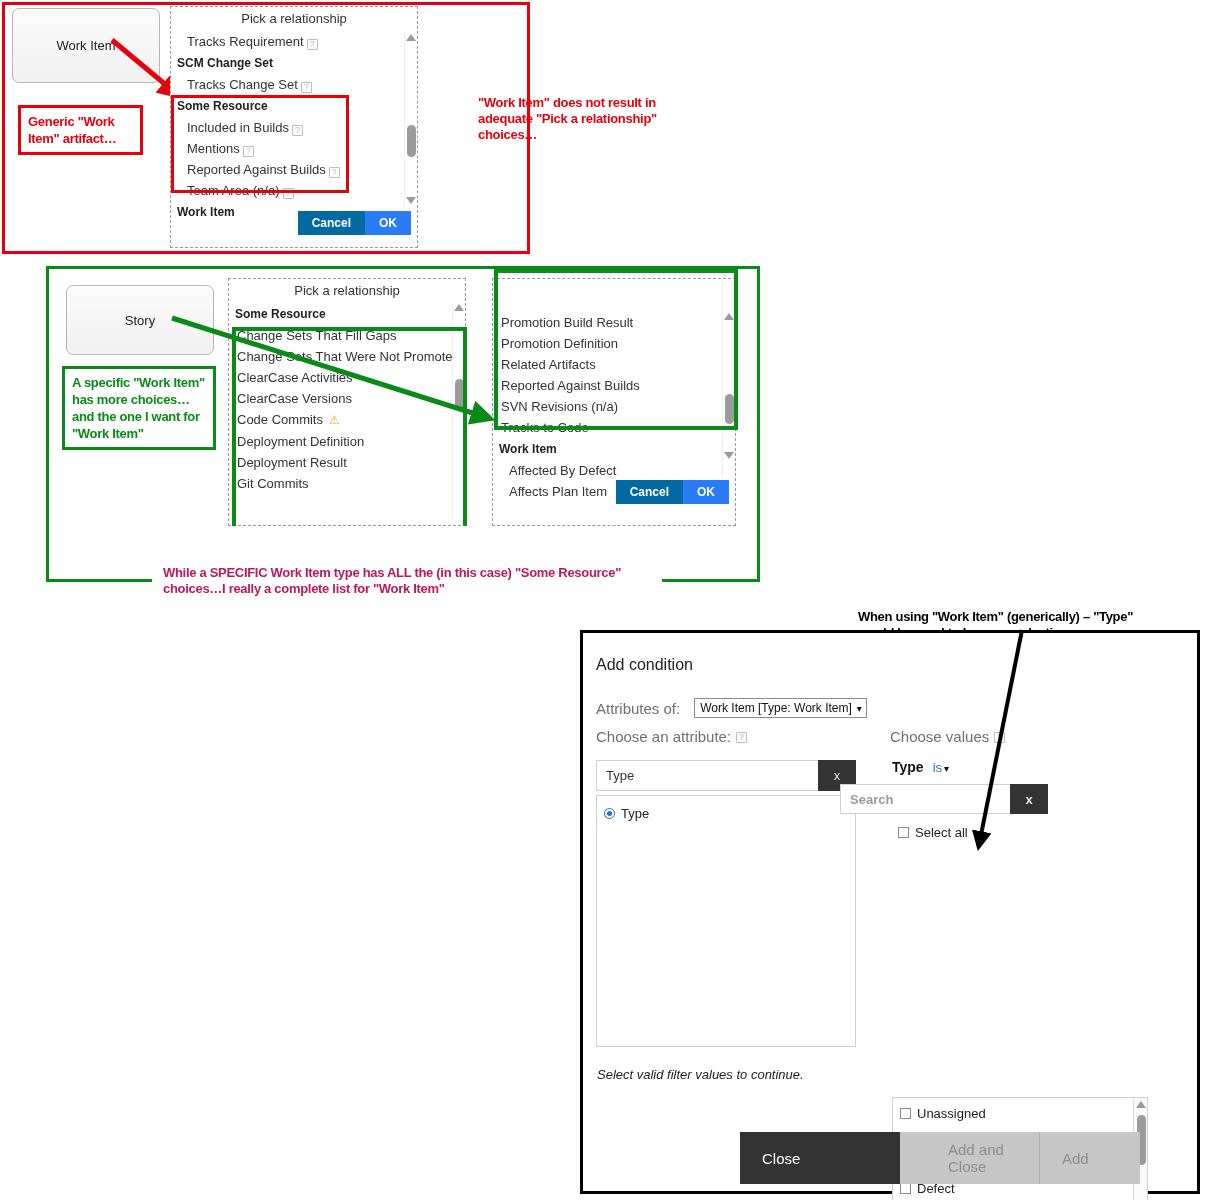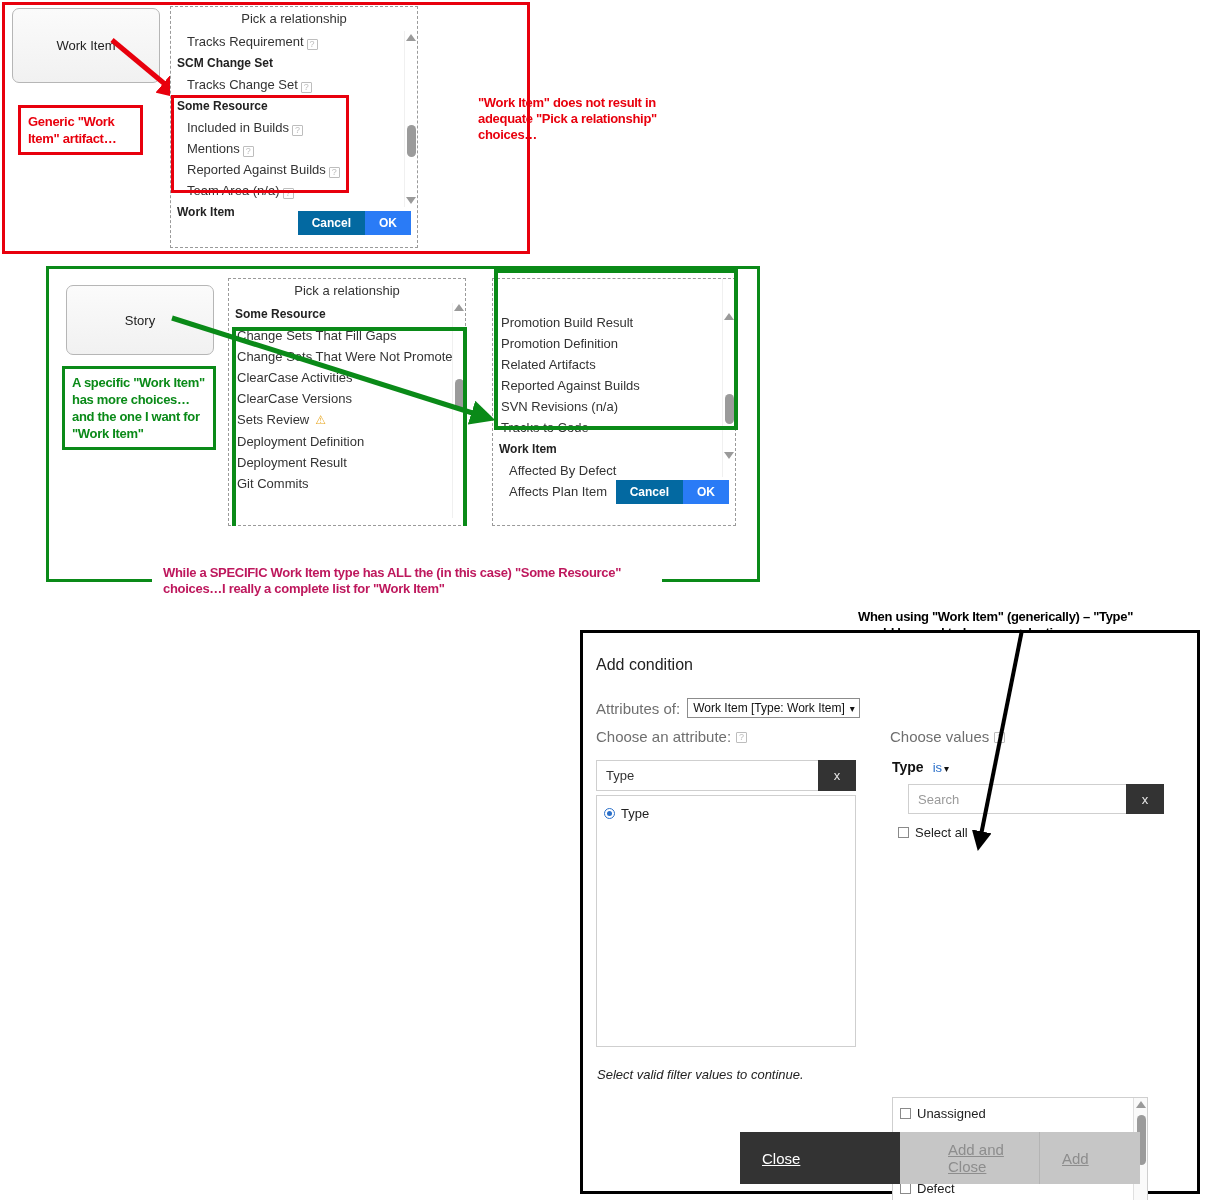--- a/index.html
+++ b/index.html
@@ -237,21 +237,20 @@
     color: #222;
   }
   .footer-btns { display: flex; }
   .fbtn {
     height: 52px;
     display: flex;
     align-items: center;
     padding-left: 22px;
     font-size: 15px;
     font-family: "Liberation Sans", sans-serif;
-    text-decoration: underline;
   }
   .fbtn-close { background: #333333; color: #fff; width: 160px; }
   .fbtn-disabled { background: #c6c6c6; color: #8d8d8d; }
   .type-bold { font-size: 14px; font-weight: bold; color: #111; }
   .is-link { font-size: 13px; color: #2a6fc9; margin-left: 9px; }
 </style>
 </head>
 <body>
 
 <div id="page">
@@ -323,21 +322,21 @@
 
   <div class="abs picker" style="left:228px; top:278px; width:238px; height:248px;">
     <div class="picker-title">Pick a relationship</div>
     <div class="rel-list" style="height:215px; position:relative;">
       <div class="rel-group">Some Resource</div>
       <div id="mid-left-rows">
           <div class="rel-item flat"><span>Change Sets That Fill Gaps</span></div>
           <div class="rel-item flat"><span>Change Sets That Were Not Promoted</span></div>
           <div class="rel-item flat"><span>ClearCase Activities</span></div>
           <div class="rel-item flat"><span>ClearCase Versions</span></div>
-          <div class="rel-item flat"><span>Sets Review</span><span class="warn-icon">⚠</span></div>
+          <div class="rel-item flat"><span>Code Commits</span><span class="warn-icon">⚠</span></div>
           <div class="rel-item flat"><span>Deployment Definition</span></div>
           <div class="rel-item flat"><span>Deployment Result</span></div>
           <div class="rel-item flat"><span>Git Commits</span></div>
         </div>
       <div class="sb">
         <div class="sb-arrow up" style="top:1px;"></div>
         <div class="sb-thumb" style="top:76px; height:30px;"></div>
       </div>
     </div>
   </div>
@@ -391,21 +390,21 @@
   <div class="abs anno-text black" style="left:858px; top:609px; width:310px;">
     <span>When using "Work Item" (generically) – "Type" would be used to be more selective…</span>
   </div>
 
   <div class="abs frame-black dlg" style="left:580px; top:630px; width:620px; height:564px;"></div>
 
   <div class="abs dlg-title" style="left:596px; top:656px;">Add condition</div>
 
   <div class="abs" style="left:596px; top:698px; display:flex; align-items:center;">
     <span class="lbl-gray">Attributes of:</span>
-    <span class="select-box" style="margin-left:7px;">
+    <span class="select-box" style="margin-left:14px;">
       <span>Work Item [Type: Work Item]</span>
       <span class="caret-down">▾</span>
     </span>
   </div>
 
   <div class="abs" style="left:596px; top:728px; display:flex; align-items:center;">
     <span class="lbl-gray">Choose an attribute:</span>
     <span class="help-icon" style="margin-left:5px;">?</span>
   </div>
 
@@ -428,21 +427,21 @@
     <span class="help-icon" style="margin-left:5px;">?</span>
   </div>
 
   <div class="abs" style="left:892px; top:759px; display:flex; align-items:baseline;">
     <span class="type-bold">Type</span>
     <span class="is-link">
       <span>is</span><span class="caret-down" style="margin-left:2px;">▾</span>
     </span>
   </div>
 
-  <div class="abs field-wrap" style="left:908px; top:784px; width:256px; height:30px;">
+  <div class="abs field-wrap" style="left:840px; top:784px; width:208px; height:30px;font-weight:bold;">
     <div class="txt-field placeholder">Search</div>
     <div class="clear-btn">x</div>
   </div>
 
   <div class="abs check-row" style="left:893px; top:820px; padding-left:5px;">
     <span class="checkbox"></span>
     <span>Select all</span>
   </div>
 
   <div class="abs list-panel" style="left:892px; top:845px; width:256px; height:155px;">

